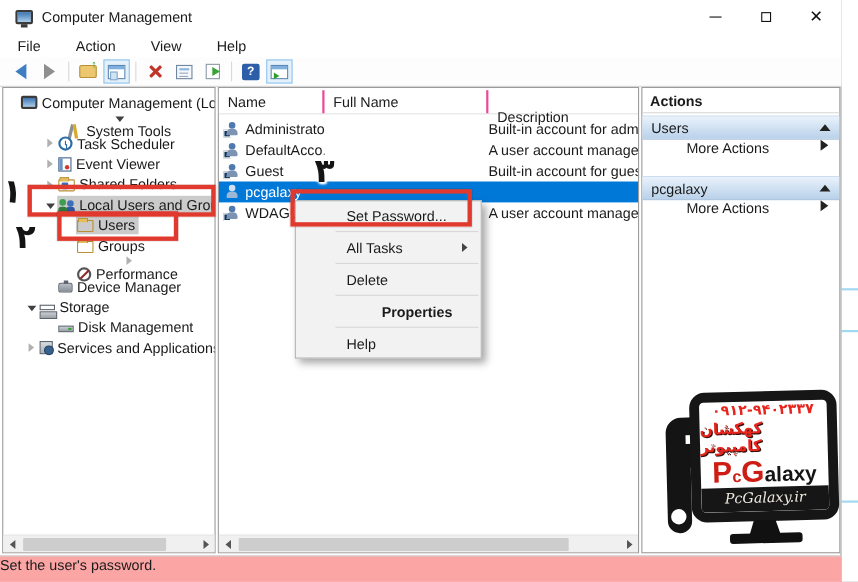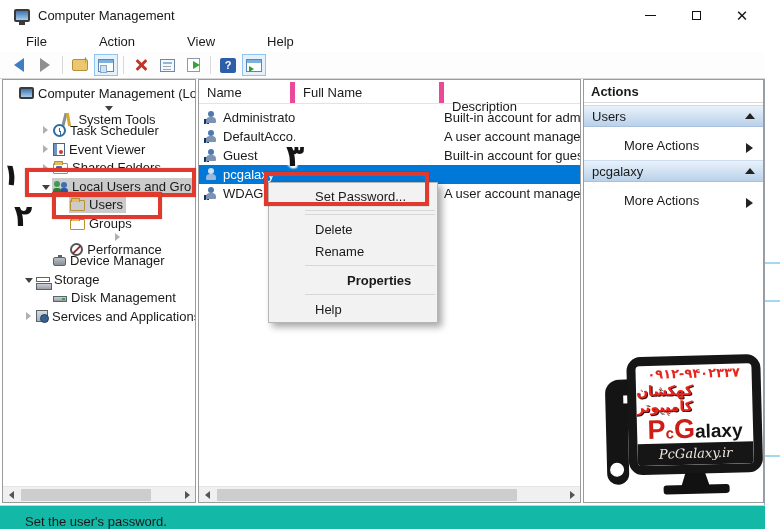--- a/index.html
+++ b/index.html
@@ -19,21 +19,21 @@
     background:linear-gradient(#3c74b0,#a8cdec);position:relative;}
   .app-icon::after{content:"";position:absolute;left:3px;bottom:-5px;width:6px;height:3px;background:#3a3a3a;}
   .win-controls{margin-left:auto;display:flex;align-items:center;height:30px;}
   .win-btn{width:46px;height:30px;display:flex;align-items:center;justify-content:center;}
   .glyph-min{width:11px;height:1px;background:#111;}
   .glyph-max{width:9px;height:9px;border:1px solid #111;}
   .glyph-close{font-size:15px;line-height:1;color:#111;}
 
   
   .menubar{position:absolute;left:0;top:30px;width:765px;height:22px;display:flex;align-items:center;background:#fff;}
-  .menu-item{padding:2px 26px;}
+  .menu-item{padding:2px 16px;}
 
   
   .toolbar{position:absolute;left:0;top:52px;width:765px;height:27px;display:flex;align-items:center;
     background:#fdfdfd;border-bottom:1px solid #d7d7d7;padding-left:6px;}
   .tb-btn{width:24px;height:22px;display:flex;align-items:center;justify-content:center;margin:0 1px;position:relative;}
   .tb-btn.active{border:1px solid #90c4ee;background:#e4f1fb;}
   .tb-sep{width:1px;height:18px;background:#d9d9d9;margin:0 4px;}
   .arrow-left{width:0;height:0;border:7px solid transparent;border-right:10px solid #3f7fc1;border-left:0;}
   .arrow-right{width:0;height:0;border:7px solid transparent;border-left:10px solid #8f8f8f;border-right:0;}
   .ic-upfolder{width:16px;height:12px;background:#ecc76f;border:1px solid #b98f34;border-radius:2px;position:relative;}
@@ -93,21 +93,21 @@
   .ico-device::after{content:"";position:absolute;left:4px;top:-3px;width:4px;height:3px;background:#5d636b;}
   .ico-storage{width:14px;height:5px;background:linear-gradient(#c9cf d6,#c9cfd6,#9aa0a6);border:1px solid #5d636b;}
   .ico-storage::after{content:"";position:absolute;left:-1px;top:5px;width:14px;height:5px;background:linear-gradient(#c9cfd6,#9aa0a6);border:1px solid #5d636b;}
   .ico-disk{width:14px;height:6px;margin-top:3px;background:linear-gradient(#c9cfd6,#9aa0a6);border:1px solid #5d636b;}
   .ico-disk::after{content:"";position:absolute;right:1px;top:1px;width:3px;height:2px;background:#37a437;}
   .ico-services{width:12px;height:12px;background:linear-gradient(#d7dce2,#aab1b9);border:1px solid #5d636b;}
   .ico-services::after{content:"";position:absolute;right:-2px;bottom:-2px;width:7px;height:7px;border-radius:50%;background:#36618e;border:1px solid #24425f;}
 
   
   .list-header{position:absolute;left:0;top:2px;right:0;height:22px;display:flex;border-bottom:1px solid #e3e3e3;background:#fff;}
-  .col{display:flex;align-items:center;padding-left:8px;border-right:5px solid #ec4899;}
+  .col{display:flex;align-items:center;padding-left:8px;border-right:2px solid #ec4899;}
   .col-name{width:96px;}
   .col-full{width:149px;}
   .col-desc{flex:1;border-right:none;margin-top:24px;}
   .list-rows{position:absolute;left:0;top:28px;right:0;}
   .list-row{height:19px;display:flex;align-items:center;white-space:nowrap;}
   .list-row .cell-name{width:96px;display:flex;align-items:center;padding-left:5px;overflow:hidden;}
   .list-row .cell-full{width:149px;}
   .list-row .cell-desc{flex:1;overflow:hidden;}
   .list-row.selected{background:var(--selection_blue);color:#fff;}
   .user-icon{width:14px;height:13px;position:relative;flex:none;margin-right:5px;}
@@ -118,34 +118,34 @@
   .list-row.selected .user-icon::before{background:#cfe0f2;}
   .list-row.selected .user-icon::after{background:#9db7d6;}
 
   
   .actions-title{height:23px;display:flex;align-items:center;padding-left:7px;font-weight:bold;border-bottom:1px solid #d9d9d9;}
   .action-group{margin-top:2px;}
   .group-header{height:22px;display:flex;align-items:center;padding:0 8px;
     background:linear-gradient(var(--actions_header_from),var(--actions_header_to));
     border-top:1px solid #cddcee;border-bottom:1px solid #a9c0dd;}
   .group-header .tri-up{margin-left:auto;width:0;height:0;border:5px solid transparent;border-bottom:6px solid #222;border-top:0;}
-  .group-item{height:26px;display:flex;align-items:flex-end;padding:0 10px 0 40px;}
+  .group-item{height:26px;display:flex;align-items:flex-start;padding:0 10px 0 40px;}
   .group-item .tri-right{margin-left:auto;width:0;height:0;border:5px solid transparent;border-left:7px solid #222;border-right:0;}
   .group-gap{height:7px;}
 
   
   .hscroll{position:absolute;left:0;right:0;bottom:0;height:16px;background:#f0f0f0;border-top:1px solid #e5e5e5;display:flex;align-items:center;}
   .sb-btn{width:16px;height:16px;display:flex;align-items:center;justify-content:center;flex:none;}
   .sb-left::after{content:"";border:4px solid transparent;border-right:5px solid #555;border-left:0;}
   .sb-right::after{content:"";border:4px solid transparent;border-left:5px solid #555;border-right:0;}
   .sb-thumb{height:12px;background:#cdcdcd;border-radius:1px;}
 
   
-  .statusbar{position:absolute;left:0;top:505px;width:765px;height:24px;background:#14b8a6;
-    border-top:1px solid #d0d0d0;display:flex;align-items:flex-end;padding-left:25px;}
+  .statusbar{position:absolute;left:0;top:505px;width:765px;height:24px;background:#fca5a5;
+    border-top:1px solid #d0d0d0;display:flex;align-items:flex-start;padding-left:0;}
 
   
   .context-menu{position:absolute;left:268px;top:182px;width:170px;background:#f2f2f2;
     border:1px solid #b5b5b5;box-shadow:4px 4px 7px rgba(0,0,0,.35);z-index:50;padding:2px 0;}
   .cm-item{height:22px;display:flex;align-items:center;padding:0 12px 0 46px;white-space:nowrap;}
   .cm-item.bold{font-weight:bold;}
   .cm-sep{height:1px;background:#d7d7d7;margin:3px 2px 3px 36px;}
   .cm-sub-arrow{margin-left:auto;width:0;height:0;border:4px solid transparent;border-left:5px solid #444;border-right:0;}
 
   
@@ -441,26 +441,27 @@
     <div class="statusbar">
       <span>Set the user's password.</span>
     </div>
   </div>
 
   <div class="context-menu">
       <div class="cm-item">
         <div class="" style="display: inline;">Set Password...</div>
       </div>
       <div class="cm-sep"></div>
+      <div class="cm-item">
+        <div class="" style="display: inline;">All Tasks</div>
+        <div class="cm-sub-arrow"></div>
+      </div>
       <div class="cm-sep"></div>
       <div class="cm-item">
         <div class="" style="display: inline;">Delete</div>
-      </div>
-      <div class="cm-item">
-        <div class="" style="display: inline;">Rename</div>
       </div>
       <div class="cm-sep"></div>
       <div class="cm-item bold">
         <div class="" style="display: inline; padding-left: 32px;">Properties</div>
       </div>
       <div class="cm-sep"></div>
       <div class="cm-item">
         <div class="" style="display: inline;">Help</div>
       </div>
     </div>

